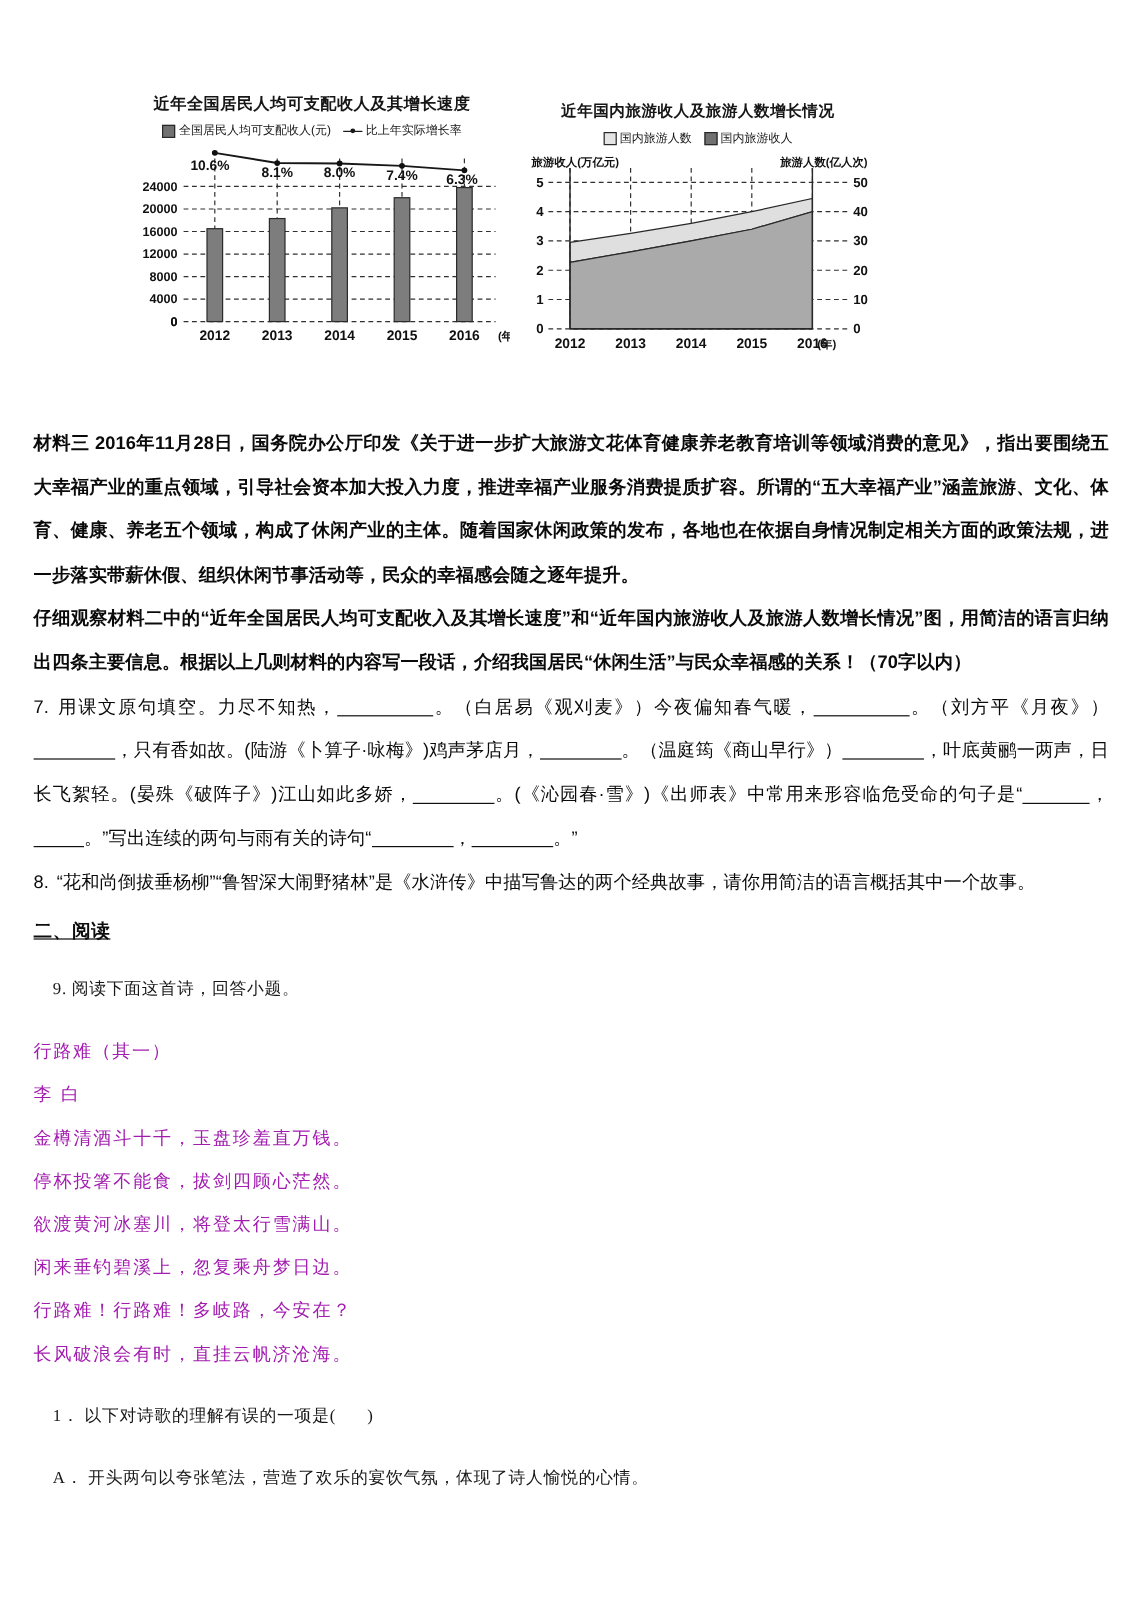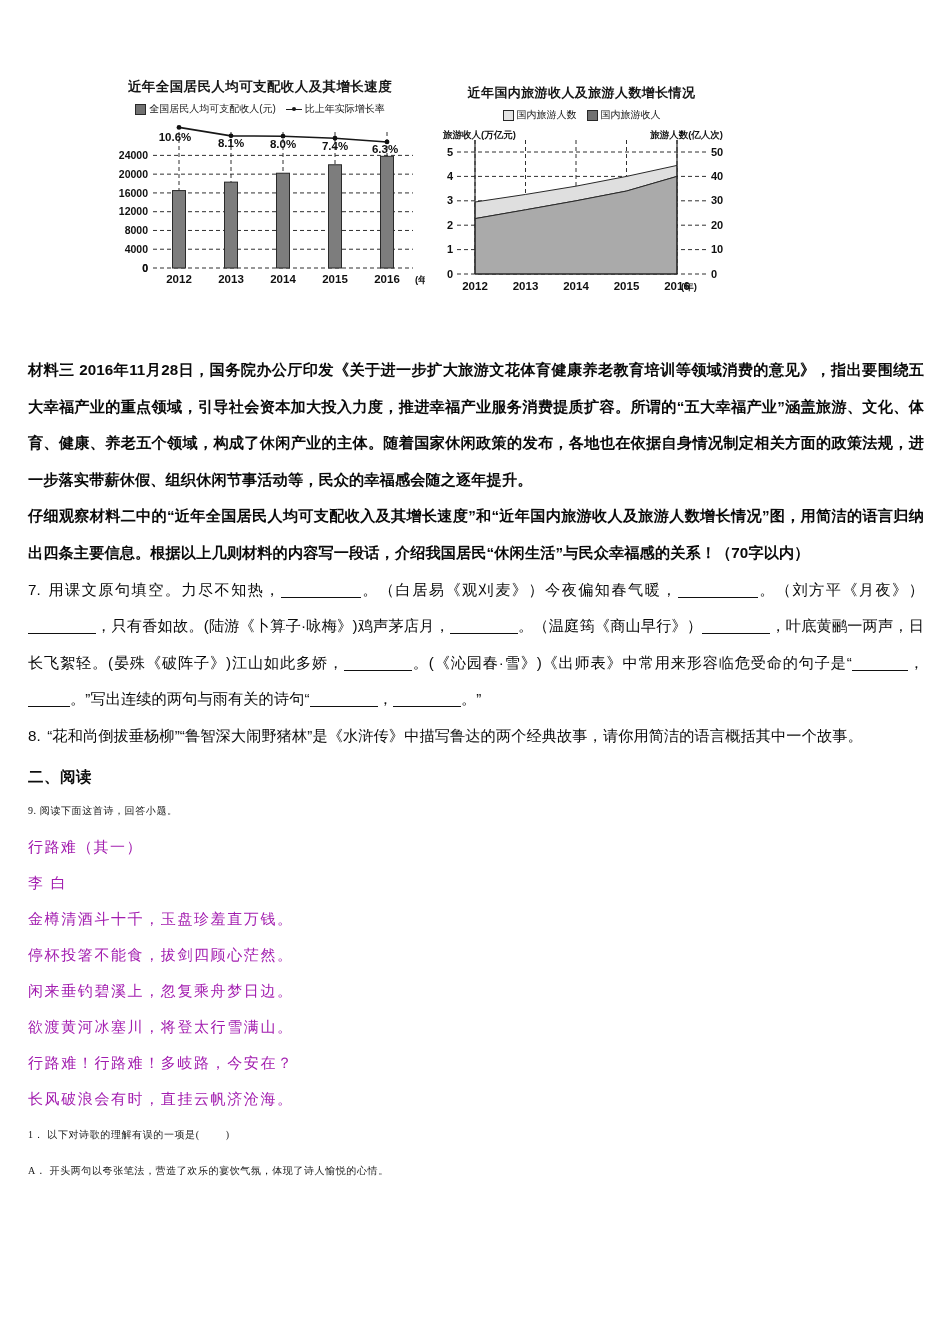--- a/index.html
+++ b/index.html
@@ -128,40 +128,41 @@
   .b-m  { width: 68px; }
   .b-l  { width: 80px; }
 
   .sec-head {
     font-size: 15.5px;
     font-weight: 700;
     font-family: "Liberation Sans", "DejaVu Sans", sans-serif;
     margin: 8px 0 2px 0;
     line-height: 28px;
     letter-spacing: .5px;
+    text-decoration: underline;
   }
 
   .poem-block {
     font-family: "Liberation Serif", "DejaVu Serif", serif;
     font-size: 15px;
     line-height: 36px;
     color: #a21caf;
     letter-spacing: 1.6px;
   }
   .poem-line { margin: 0; white-space: pre; }
   .poem-title { letter-spacing: 1.4px; }
   .poem-author { letter-spacing: 2px; }
 
   .plain-q {
     font-family: "Liberation Serif", "DejaVu Serif", serif;
-    font-size: 10px;
+    font-size: 14px;
     line-height: 36px;
     color: #171717;
     letter-spacing: .6px;
-    margin: 0;
+    margin: 16px;
   }
   .paren-blank { display: inline-block; width: 26px; }
 </style>
 </head>
 <body>
 
 <div class="page">
 
   <div class="charts-band">
 
@@ -301,22 +302,22 @@
     <p class="plain-q">
       <span>9.</span>
       <span>阅读下面这首诗，回答小题。</span>
     </p>
 
     <div class="poem-block">
       <p class="poem-line poem-title">行路难（其一）</p>
       <p class="poem-line poem-author">李 白</p>
       <p class="poem-line">金樽清酒斗十千，玉盘珍羞直万钱。</p>
       <p class="poem-line">停杯投箸不能食，拔剑四顾心茫然。</p>
+      <p class="poem-line">欲渡黄河冰塞川，将登太行雪满山。</p>
       <p class="poem-line">闲来垂钓碧溪上，忽复乘舟梦日边。</p>
-      <p class="poem-line">欲渡黄河冰塞川，将登太行雪满山。</p>
       <p class="poem-line">行路难！行路难！多岐路，今安在？</p>
       <p class="poem-line">长风破浪会有时，直挂云帆济沧海。</p>
     </div>
 
     <p class="plain-q">
       <span>1．</span>
       <span>以下对诗歌的理解有误的一项是(</span><span class="paren-blank"></span><span>)</span>
     </p>
 
     <p class="plain-q">

